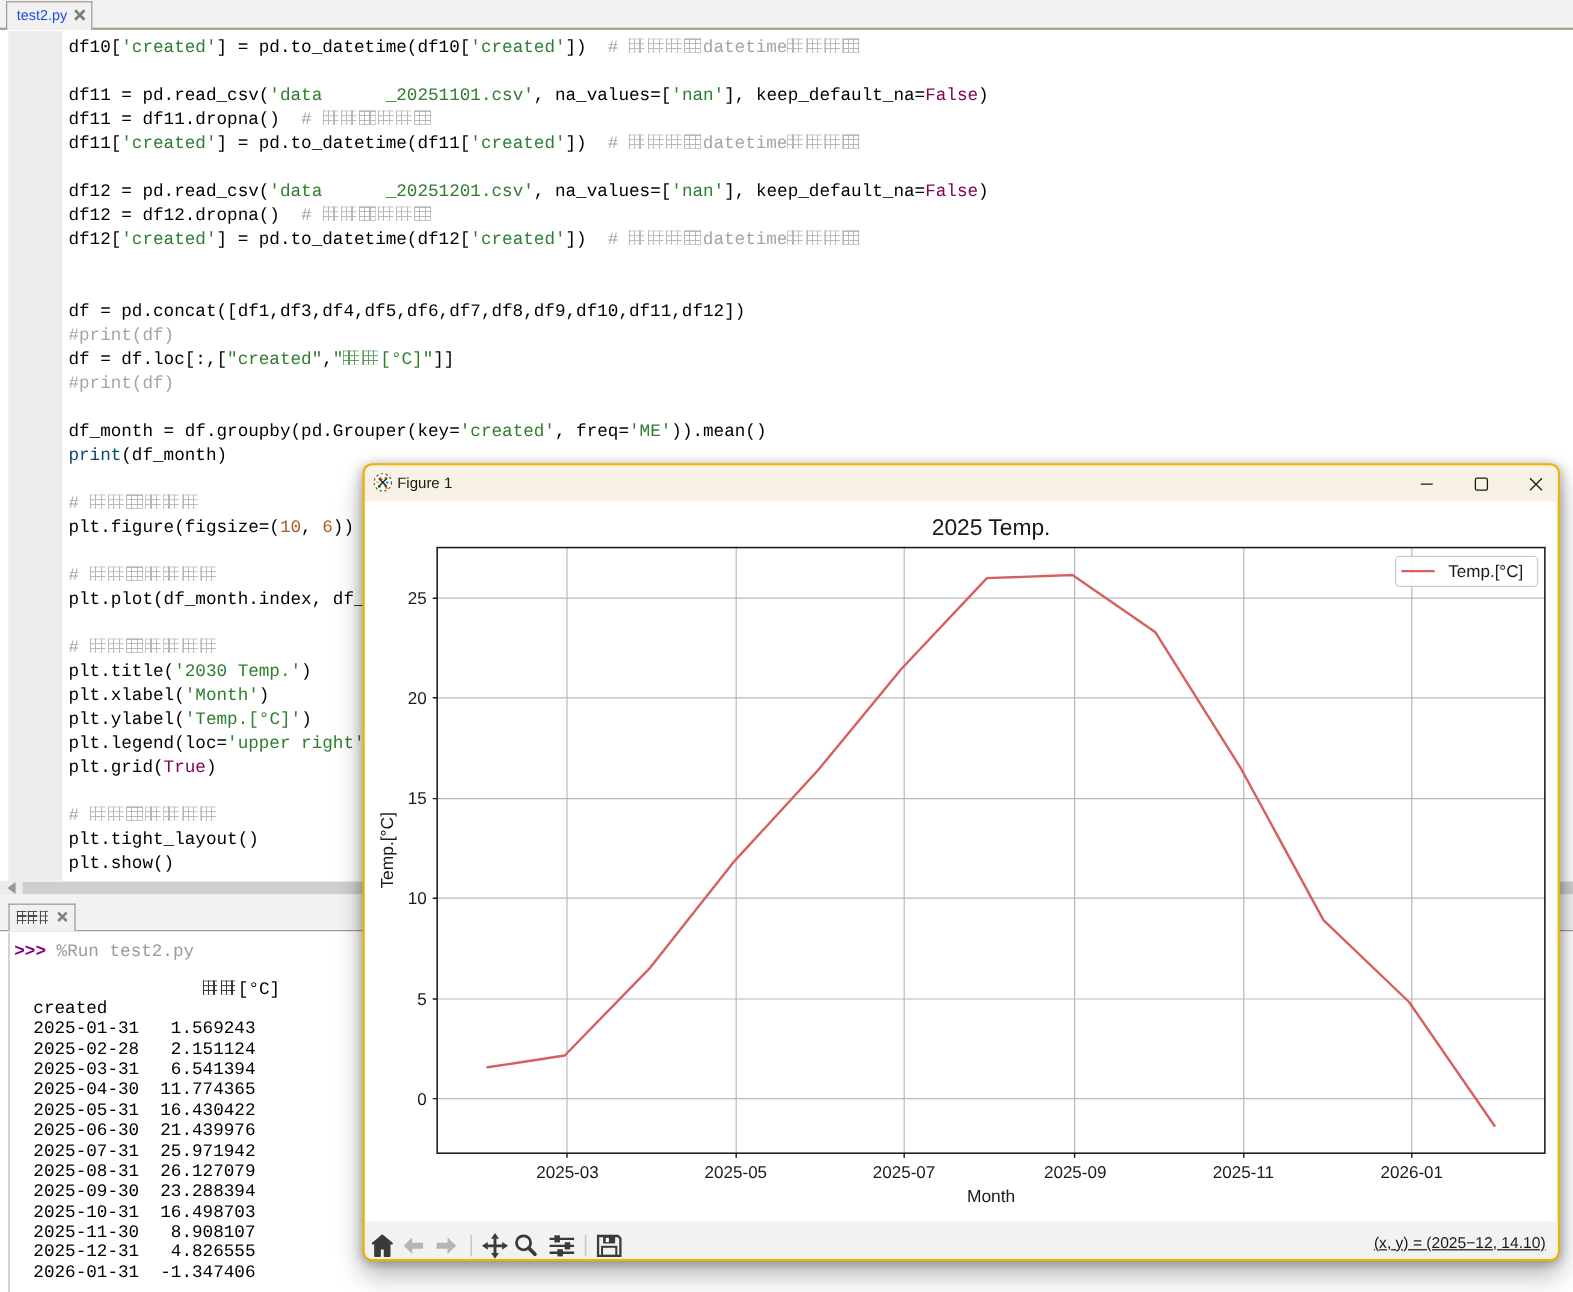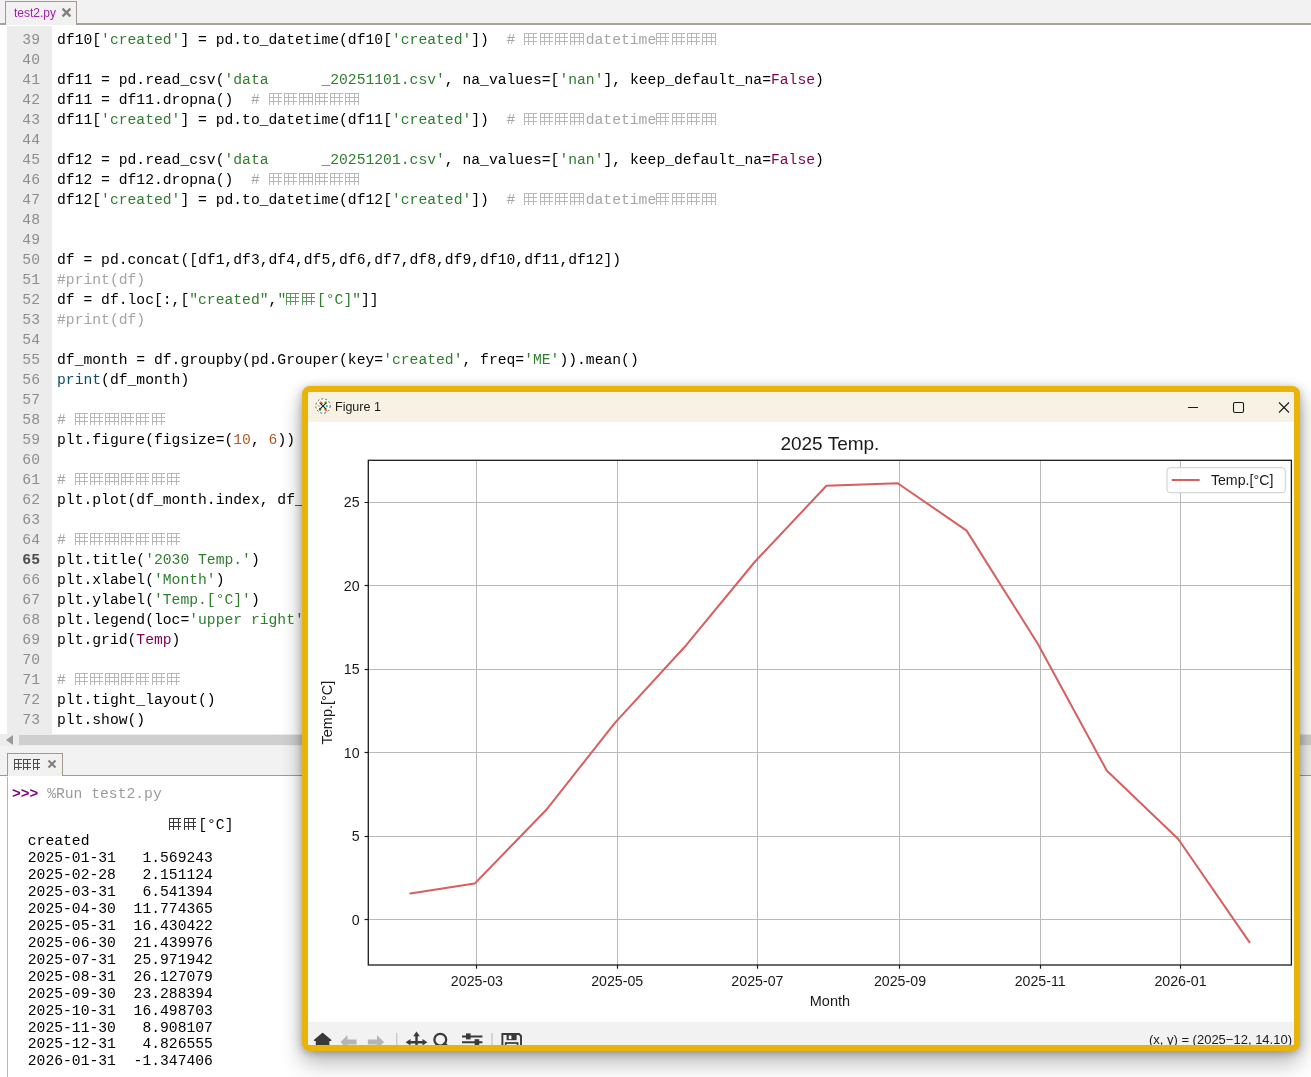--- a/index.html
+++ b/index.html
@@ -1,20 +1,20 @@
 <!DOCTYPE html>
 <html><head><meta charset="utf-8"><title>Thonny</title>
 <style>
 * { margin:0; padding:0; box-sizing:border-box; }
 html,body { width:1311px; height:1077px; overflow:hidden; background:#fff; }
 #app { position:relative; width:1311px; height:1077px; font-family:"Liberation Sans",sans-serif; }
 pre, .mono { font-family:"Liberation Mono",monospace; }
 
 .tabbar { position:absolute; left:0; top:0; width:1311px; height:25px; background:#f2f2f2; border-bottom:2px solid #aaa494; }
-.tab1 { position:absolute; left:5px; top:1px; width:72px; height:24px; background:#f1f1f1; border:1px solid #a29b8b; border-bottom:none; font-size:12px; color:#a21caf; padding:4px 0 0 8px; }
+.tab1 { position:absolute; left:5px; top:1px; width:72px; height:24px; background:#f1f1f1; border:1px solid #a29b8b; border-bottom:none; font-size:12px; color:#1d4ed8; padding:4px 0 0 8px; }
 
 .gutter { position:absolute; left:7px; top:26px; width:45px; height:708px; background:#ececec; }
 pre.lnums { position:absolute; left:7px; top:30px; width:33px; height:700px; font-size:14.7px; line-height:20px; text-align:right; color:#8d8d8d; }
 pre.lnums b { color:#4e4e4e; }
 pre.code { position:absolute; left:57px; top:30px; font-size:14.7px; line-height:20px; color:#000; }
 pre.code i { font-style:normal; }
 i.s { color:#2f7d2f; }
 i.c { color:#a5a5a5; }
 i.n { color:#b05a28; }
 i.k { color:#7f0055; font-weight:normal; }
@@ -29,73 +29,38 @@
 .sline { position:absolute; left:7px; top:777px; width:1px; height:300px; background:#b5b5b5; }
 .prompt { position:absolute; left:11.9px; top:785.8px; font-size:14.7px; line-height:17px; }
 .prompt .pp { color:#7f007f; font-weight:bold; }
 .prompt .pg { color:#9b9b9b; }
 pre.sout { position:absolute; left:27.8px; top:816.5px; font-size:14.7px; line-height:16.92px; color:#000; }
 u.cj, u.cjm, u.cjt { display:inline-block; opacity:0.78; text-decoration:none; width:13.2px; height:12px; margin-right:2.2px; vertical-align:-1px;
  background:repeating-linear-gradient(to bottom,currentColor 0 1px,transparent 1px 3.9px),repeating-linear-gradient(to right,currentColor 0 1px,transparent 1px 4.4px); }
 u.cjm { width:12.4px; margin-right:2.3px; }
 u.cjt { width:7.6px; height:10.5px; margin-right:1.8px; vertical-align:-1.5px; }
 
-.figwin { position:absolute; left:302px; top:386px; width:998px; height:665px; background:#fff; border:6px solid #eab308; border-radius:8px; box-shadow:0 12px 22px rgba(0,0,0,0.28), 0 3px 7px rgba(0,0,0,0.14), -4px 0 10px rgba(0,0,0,0.08), 4px 0 10px rgba(0,0,0,0.08); overflow:hidden; }
+.figwin { position:absolute; left:302px; top:386px; width:998px; height:665px; background:#fff; border:2px solid #eab308; border-radius:8px; box-shadow:0 12px 22px rgba(0,0,0,0.28), 0 3px 7px rgba(0,0,0,0.14), -4px 0 10px rgba(0,0,0,0.08), 4px 0 10px rgba(0,0,0,0.08); overflow:hidden; }
 .ftitle { position:absolute; left:0; top:0; width:996px; height:30px; background:#f8f2e4; }
 .fico { position:absolute; left:7px; top:6px; }
 .fname { position:absolute; left:27px; top:8px; font-size:12.5px; color:#1a1a1a; }
 .wbtn { position:absolute; top:0; height:30px; }
 svg.canvas { position:absolute; left:0; top:30px; }
 .ftoolbar { position:absolute; left:0; top:630px; width:996px; height:34px; background:#f2f2f2; }
 .ticons { position:absolute; left:0; top:0; }
-.coords { position:absolute; right:12px; top:9.5px; font-size:13px; color:#1a1a1a; }
+.coords { position:absolute; right:12px; top:9.5px; font-size:13px; color:#1a1a1a;text-decoration:underline; }
 </style></head>
 <body>
 <div id="app">
 
   <div class="tabbar"></div>
   <div class="tab1">test2.py<svg style="margin-left:5px;vertical-align:-1px" width="11" height="11" viewBox="0 0 11 11">
         <path d="M1.6 1.6 L9.4 9.4 M9.4 1.6 L1.6 9.4" stroke="#7f7f7f" stroke-width="2.3"></path>
       </svg></div>
   <div class="gutter"></div>
-  <pre class="lnums">39
-40
-41
-42
-43
-44
-45
-46
-47
-48
-49
-50
-51
-52
-53
-54
-55
-56
-57
-58
-59
-60
-61
-62
-63
-64
-<b>65</b>
-66
-67
-68
-69
-70
-71
-72
-73</pre>
   <pre class="code">df10[<i class="s">'created'</i>] = pd.to_datetime(df10[<i class="s">'created'</i>])  <i class="c"># </i><i class="c"><u class="cj"></u><u class="cj"></u><u class="cj"></u><u class="cj"></u></i><i class="c">datetime</i><i class="c"><u class="cj"></u><u class="cj"></u><u class="cj"></u><u class="cj"></u></i>
 
 df11 = pd.read_csv(<i class="s">'data      _20251101.csv'</i>, na_values=[<i class="s">'nan'</i>], keep_default_na=<i class="k">False</i>)
 df11 = df11.dropna()  <i class="c"># </i><i class="c"><u class="cj"></u><u class="cj"></u><u class="cj"></u><u class="cj"></u><u class="cj"></u><u class="cj"></u></i>
 df11[<i class="s">'created'</i>] = pd.to_datetime(df11[<i class="s">'created'</i>])  <i class="c"># </i><i class="c"><u class="cj"></u><u class="cj"></u><u class="cj"></u><u class="cj"></u></i><i class="c">datetime</i><i class="c"><u class="cj"></u><u class="cj"></u><u class="cj"></u><u class="cj"></u></i>
 
 df12 = pd.read_csv(<i class="s">'data      _20251201.csv'</i>, na_values=[<i class="s">'nan'</i>], keep_default_na=<i class="k">False</i>)
 df12 = df12.dropna()  <i class="c"># </i><i class="c"><u class="cj"></u><u class="cj"></u><u class="cj"></u><u class="cj"></u><u class="cj"></u><u class="cj"></u></i>
 df12[<i class="s">'created'</i>] = pd.to_datetime(df12[<i class="s">'created'</i>])  <i class="c"># </i><i class="c"><u class="cj"></u><u class="cj"></u><u class="cj"></u><u class="cj"></u></i><i class="c">datetime</i><i class="c"><u class="cj"></u><u class="cj"></u><u class="cj"></u><u class="cj"></u></i>
 
@@ -112,21 +77,21 @@
 plt.figure(figsize=(<i class="n">10</i>, <i class="n">6</i>))
 
 <i class="c"># </i><i class="c"><u class="cj"></u><u class="cj"></u><u class="cj"></u><u class="cj"></u><u class="cj"></u><u class="cj"></u><u class="cj"></u></i>
 plt.plot(df_month.index, df_month[<i class="s">'<u class="cj"></u><u class="cj"></u>[°C]'</i>], label=<i class="s">'Temp.[°C]'</i>)
 
 <i class="c"># </i><i class="c"><u class="cj"></u><u class="cj"></u><u class="cj"></u><u class="cj"></u><u class="cj"></u><u class="cj"></u><u class="cj"></u></i>
 plt.title(<i class="s">'2030 Temp.'</i>)
 plt.xlabel(<i class="s">'Month'</i>)
 plt.ylabel(<i class="s">'Temp.[°C]'</i>)
 plt.legend(loc=<i class="s">'upper right')</i>
-plt.grid(<i class="k">Temp</i>)
+plt.grid(<i class="k">True</i>)
 
 <i class="c"># </i><i class="c"><u class="cj"></u><u class="cj"></u><u class="cj"></u><u class="cj"></u><u class="cj"></u><u class="cj"></u><u class="cj"></u></i>
 plt.tight_layout()
 plt.show()</pre>
   <div class="hscroll"></div>
   <div class="hthumb"></div>
   <div class="harrow"></div>
 
   <div class="stabbar"></div>
   <div class="stab"><u class="cjt"></u><u class="cjt"></u><u class="cjt"></u><svg style="margin-left:5px;vertical-align:-1px" width="10" height="10" viewBox="0 0 10 10">

